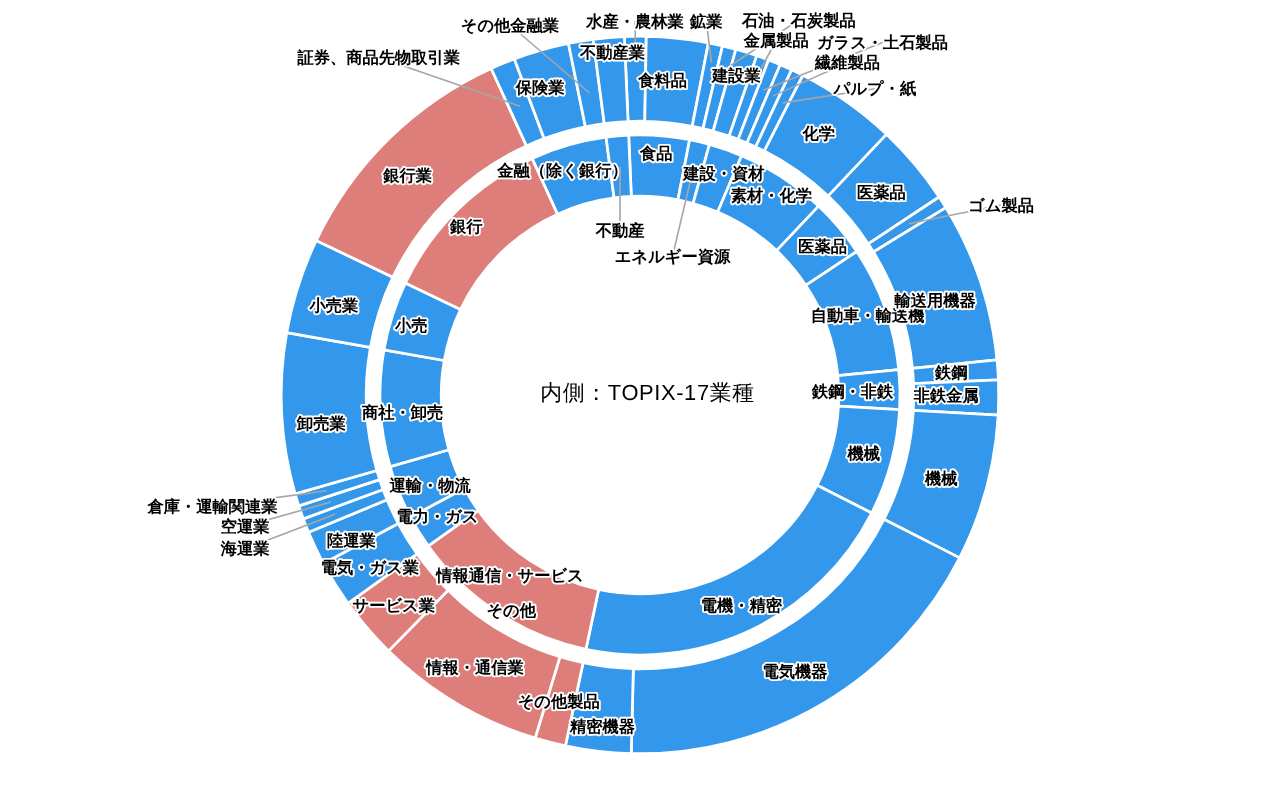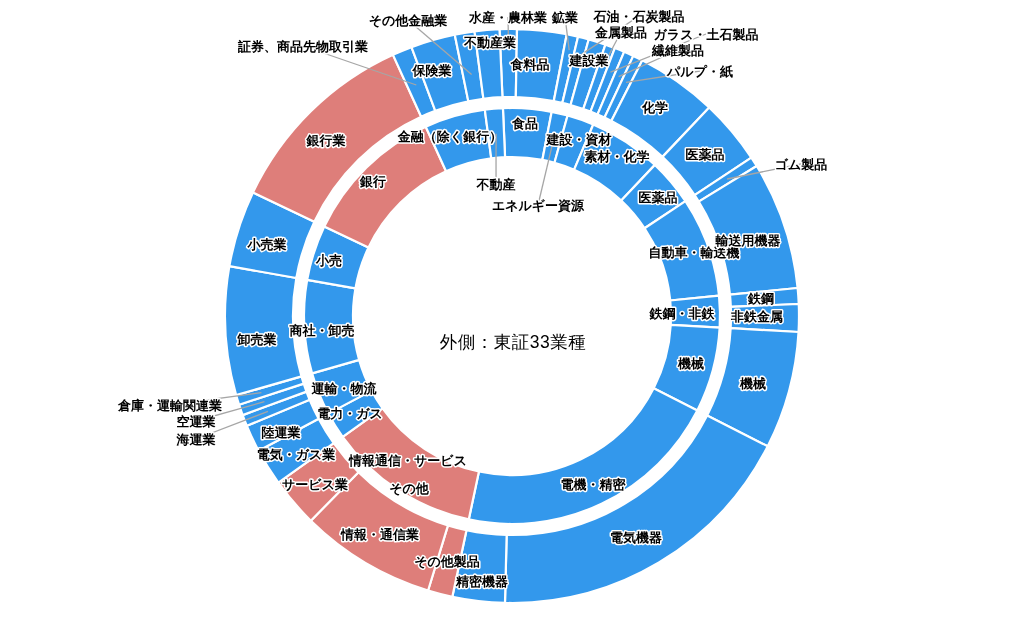--- a/index.html
+++ b/index.html
@@ -133,14 +133,14 @@
         <text x="170" y="405" class="seg-label" text-anchor="middle" dominant-baseline="central">倉庫・運輸関連業</text>
         <text x="257" y="339" class="seg-label" text-anchor="middle" dominant-baseline="central">卸売業</text>
         <text x="267" y="244" class="seg-label" text-anchor="middle" dominant-baseline="central">小売業</text>
         <text x="326" y="140" class="seg-label" text-anchor="middle" dominant-baseline="central">銀行業</text>
         <text x="303" y="46" class="seg-label" text-anchor="middle" dominant-baseline="central">証券、商品先物取引業</text>
         <text x="432" y="70" class="seg-label" text-anchor="middle" dominant-baseline="central">保険業</text>
         <text x="408" y="20" class="seg-label" text-anchor="middle" dominant-baseline="central">その他金融業</text>
         <text x="490" y="42" class="seg-label" text-anchor="middle" dominant-baseline="central">不動産業</text>
       </g>
     </svg>
-  <div class="center-title" id="title2" style="left: 513px; top: 342px;">外側：東証33業種</div>
+  <div class="center-title" id="title1" style="left: 518px; top: 314px;">内側：TOPIX-17業種</div>
 </div>
 
 </body></html>

